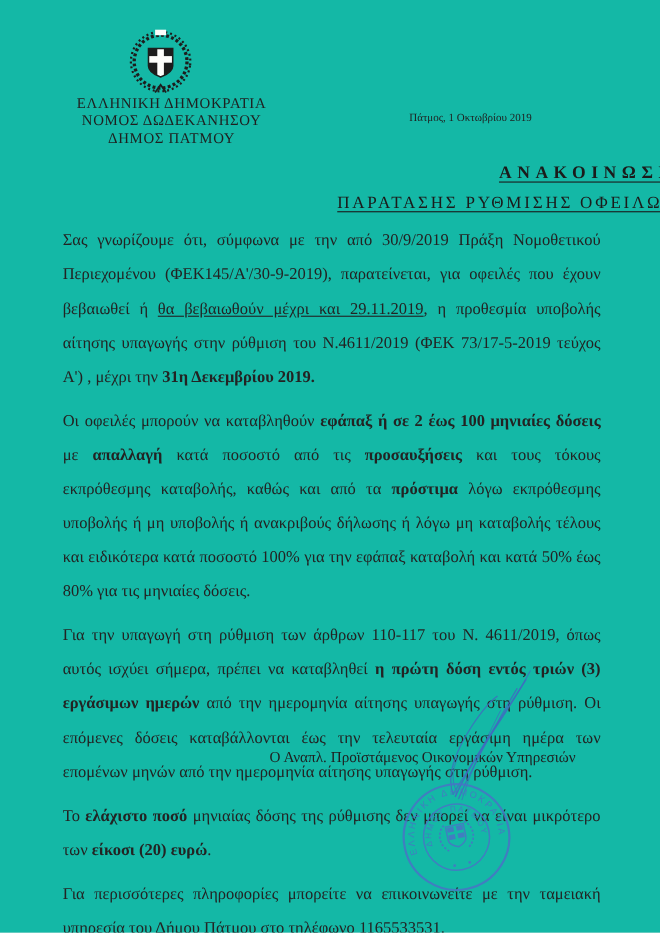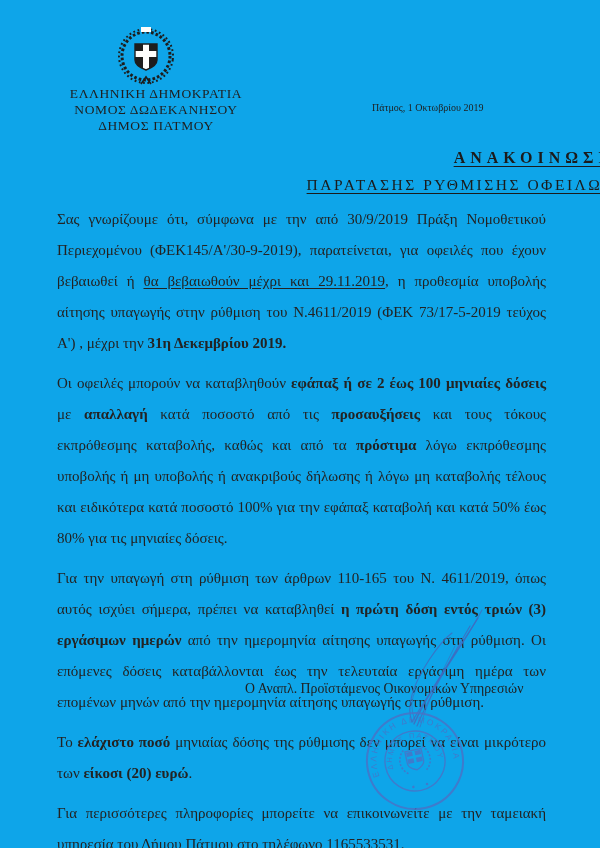--- a/index.html
+++ b/index.html
@@ -1,18 +1,18 @@
 <!DOCTYPE html>
 <html lang="el"><head>
 <meta charset="utf-8">
 <style>
   html,body{margin:0;padding:0;background:#e8e8e8;}
   #page{
     position:relative;width:600px;height:848px;margin:0 auto;
-    background:#0ea5e9;color:#222;
+    background:#14b8a6;color:#222;
     font-family:"Liberation Serif","DejaVu Serif",serif;
     overflow:hidden;
   }
   
   #emblem{position:absolute;left:110px;top:26px;width:72px;height:62px;}
   #org-block{
     position:absolute;left:50px;top:86px;width:212px;
     text-align:center;font-size:13.5px;line-height:16px;
     letter-spacing:0.6px;color:#1f1f1f;
   }
@@ -89,21 +89,21 @@
   </div>
 
   <div id="title-block">
     <div id="title-line1">ΑΝΑΚΟΙΝΩΣΗ</div>
     <div id="title-line2">ΠΑΡΑΤΑΣΗΣ ΡΥΘΜΙΣΗΣ ΟΦΕΙΛΩΝ</div>
   </div>
 
   <div id="body-text">
     <p><span>Σας γνωρίζουμε ότι, σύμφωνα με την από 30/9/2019 Πράξη Νομοθετικού Περιεχομένου (ΦΕΚ145/Α'/30-9-2019), παρατείνεται, για οφειλές που έχουν βεβαιωθεί ή </span><span class="u">θα βεβαιωθούν μέχρι και 29.11.2019</span><span>, η προθεσμία υποβολής αίτησης υπαγωγής στην ρύθμιση του Ν.4611/2019 (ΦΕΚ 73/17-5-2019 τεύχος Α') , μέχρι την </span><span class="b">31η Δεκεμβρίου 2019.</span></p>
     <p><span>Οι οφειλές μπορούν να καταβληθούν </span><span class="b">εφάπαξ ή σε 2 έως 100 μηνιαίες δόσεις</span><span> με </span><span class="b">απαλλαγή</span><span> κατά ποσοστό από τις </span><span class="b">προσαυξήσεις</span><span> και τους τόκους εκπρόθεσμης καταβολής, καθώς και από τα </span><span class="b">πρόστιμα</span><span> λόγω εκπρόθεσμης υποβολής ή μη υποβολής ή ανακριβούς δήλωσης ή λόγω μη καταβολής τέλους και ειδικότερα κατά ποσοστό 100% για την εφάπαξ καταβολή και κατά 50% έως 80% για τις μηνιαίες δόσεις.</span></p>
-    <p><span>Για την υπαγωγή στη ρύθμιση των άρθρων 110-165 του Ν. 4611/2019, όπως αυτός ισχύει σήμερα, πρέπει να καταβληθεί </span><span class="b">η πρώτη δόση εντός τριών (3) εργάσιμων ημερών</span><span> από την ημερομηνία αίτησης υπαγωγής στη ρύθμιση. Οι επόμενες δόσεις καταβάλλονται έως την τελευταία εργάσιμη ημέρα των επομένων μηνών από την ημερομηνία αίτησης υπαγωγής στη ρύθμιση.</span></p>
+    <p><span>Για την υπαγωγή στη ρύθμιση των άρθρων 110-117 του Ν. 4611/2019, όπως αυτός ισχύει σήμερα, πρέπει να καταβληθεί </span><span class="b">η πρώτη δόση εντός τριών (3) εργάσιμων ημερών</span><span> από την ημερομηνία αίτησης υπαγωγής στη ρύθμιση. Οι επόμενες δόσεις καταβάλλονται έως την τελευταία εργάσιμη ημέρα των επομένων μηνών από την ημερομηνία αίτησης υπαγωγής στη ρύθμιση.</span></p>
     <p><span>Το </span><span class="b">ελάχιστο ποσό</span><span> μηνιαίας δόσης της ρύθμισης δεν μπορεί να είναι μικρότερο των </span><span class="b">είκοσι (20) ευρώ</span><span>.</span></p>
     <p><span>Για περισσότερες πληροφορίες μπορείτε να επικοινωνείτε με την ταμειακή υπηρεσία του Δήμου Πάτμου στο τηλέφωνο 1165533531.</span></p>
   </div>
 
   <div id="sig-role">Ο Αναπλ. Προϊστάμενος Οικονομικών Υπηρεσιών</div>
 
   <svg id="signature-strokes" viewBox="0 0 600 848" aria-hidden="true">
     <g fill="none" stroke="#3f6bc0" stroke-linecap="round">
       <path d="M482,610 C462,648 430,690 412,722" stroke-width="1.1" opacity="0.75"></path>
       <path d="M478,618 C455,655 428,692 414,724" stroke-width="1.3" opacity="0.9"></path>

